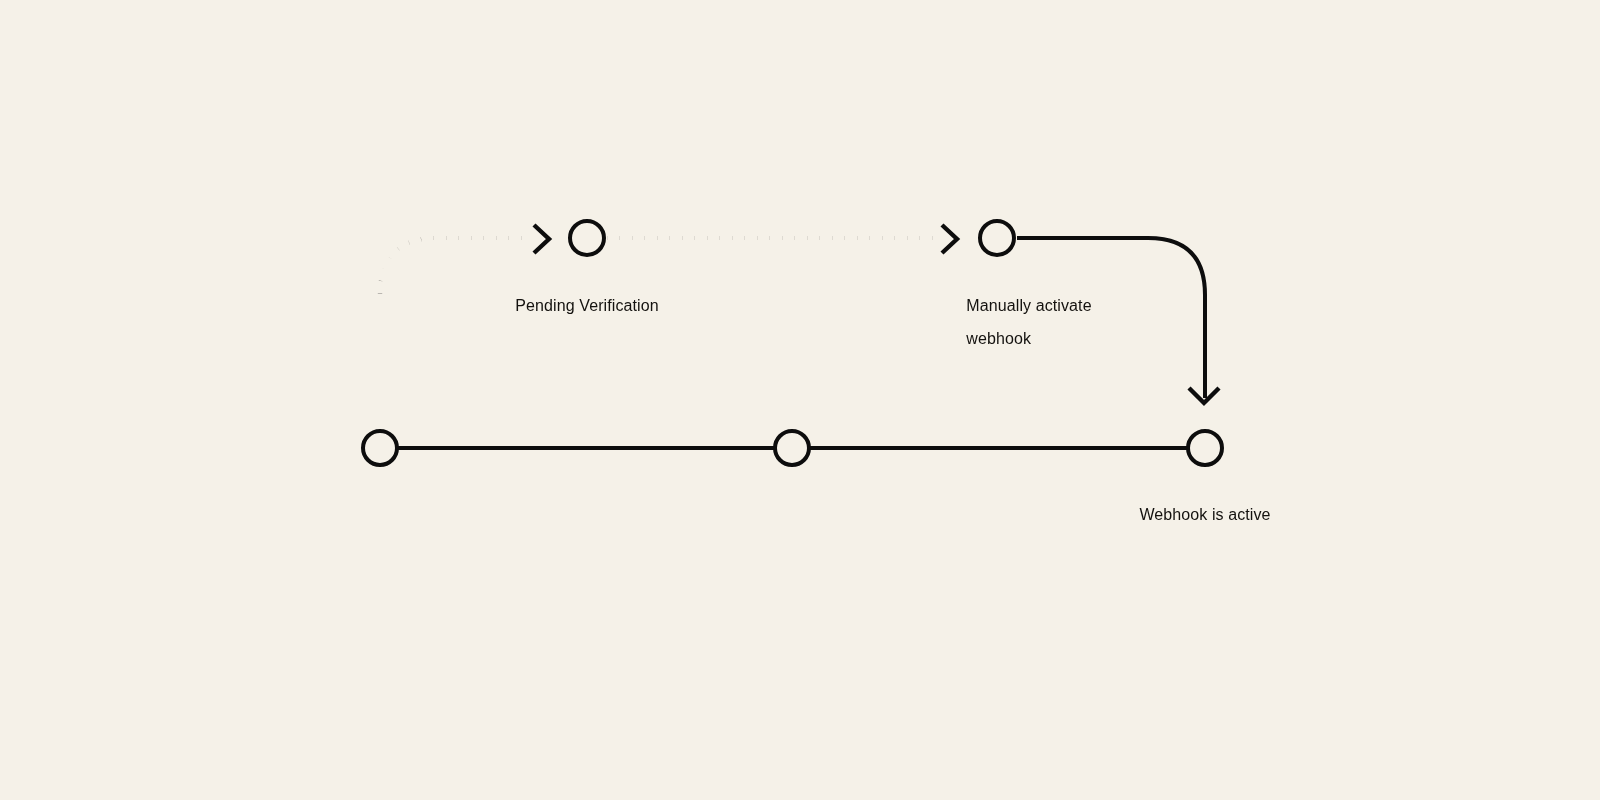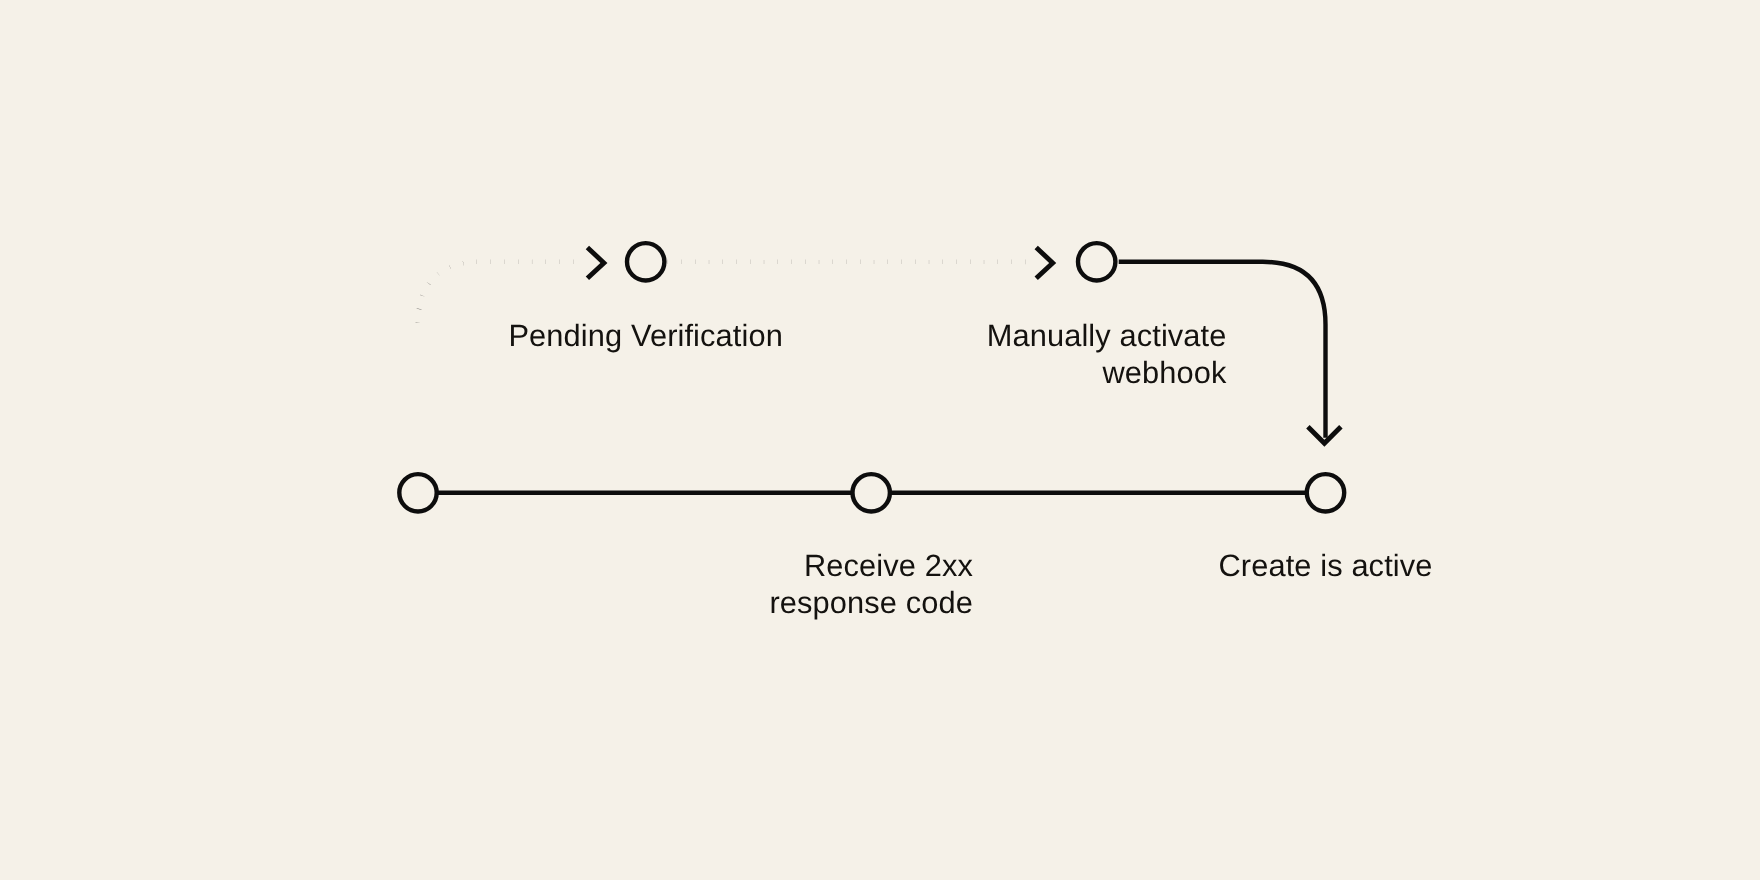--- a/index.html
+++ b/index.html
@@ -50,24 +50,24 @@
     fill: none;
     stroke: #0d0d0d;
     stroke-width: 4.4;
     stroke-linecap: butt;
     stroke-linejoin: miter;
   }
   .node-label {
     position: absolute;
     color: #14120f;
     font-family: "Liberation Sans", sans-serif;
-    font-size: 28px;
+    font-size: 16px;
     line-height: 33px;
     letter-spacing: 0.1px;
-    text-align: right;
+    text-align: left;
     white-space: pre-line;
     transform: translateX(-50%);
     user-select: none;
   }
 </style>
 </head>
 <body style="background: rgb(245, 241, 232);">
 
 <div id="diagram-root">
 
@@ -102,21 +102,19 @@
 
       <circle class="node-circle" cy="238" r="17" cx="997" fill="#f5f1e8" stroke="#0d0d0d"></circle>
 
       <circle class="node-circle" cy="448" r="17" cx="1205" fill="#f5f1e8" stroke="#0d0d0d"></circle>
     </g>
   </svg>
 
 
   <div class="node-label" style="left: 587px; top: 289px; color: rgb(20, 18, 15);">Pending Verification</div>
 
-  <div class="node-label" style="left: 792px; top: 498px; color: rgb(20, 18, 15);">Receive 2xx
-response code</div>
 
-  <div class="node-label" style="left: 1006px; top: 289px; color: rgb(20, 18, 15);">Manually activate
+  <div class="node-label" style="left: 1029px; top: 289px; color: rgb(20, 18, 15);">Manually activate
 webhook</div>
 
-  <div class="node-label" style="left: 1205px; top: 498px; color: rgb(20, 18, 15);">Create is active</div>
+  <div class="node-label" style="left: 1205px; top: 498px; color: rgb(20, 18, 15);">Webhook is active</div>
 
 </div>
 
 </body></html>

